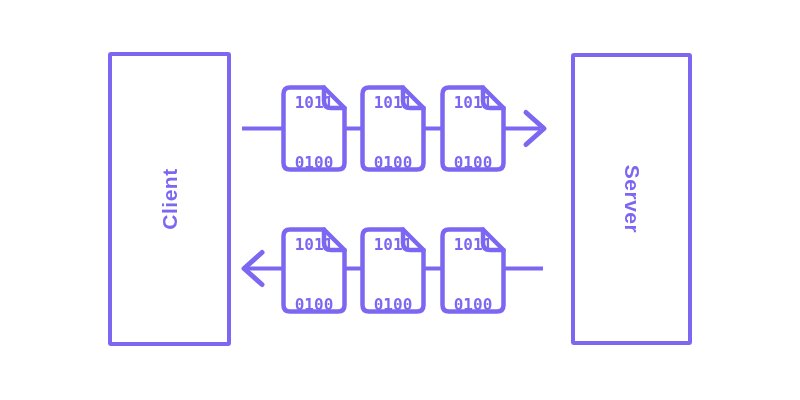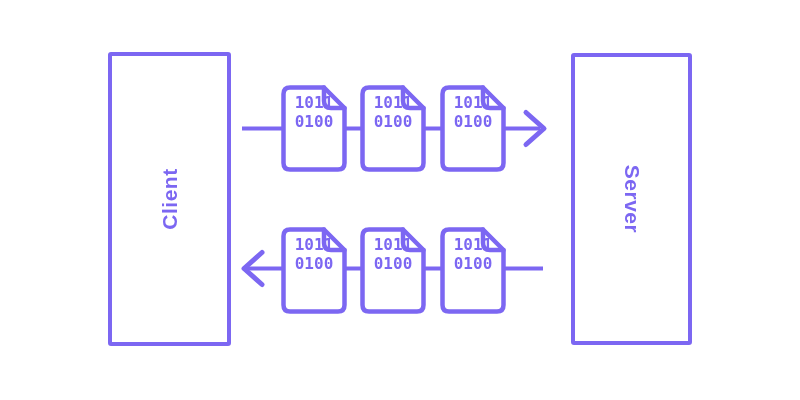--- a/index.html
+++ b/index.html
@@ -81,21 +81,21 @@
   }
   .doc-text {
     position: absolute;
     left: 0;
     top: 0;
     right: 0;
     bottom: 0;
     display: flex;
     flex-direction: column;
     align-items: center;
-    justify-content: flex-start;
+    justify-content: space-between;
     padding-top: 8px;
     font-family: "DejaVu Sans Mono", monospace;
     font-weight: bold;
     font-size: 16px;
     line-height: 19px;
     color: #7C67F2;
     text-align: center;
   }
   .shaft {
     stroke: #7C67F2;

